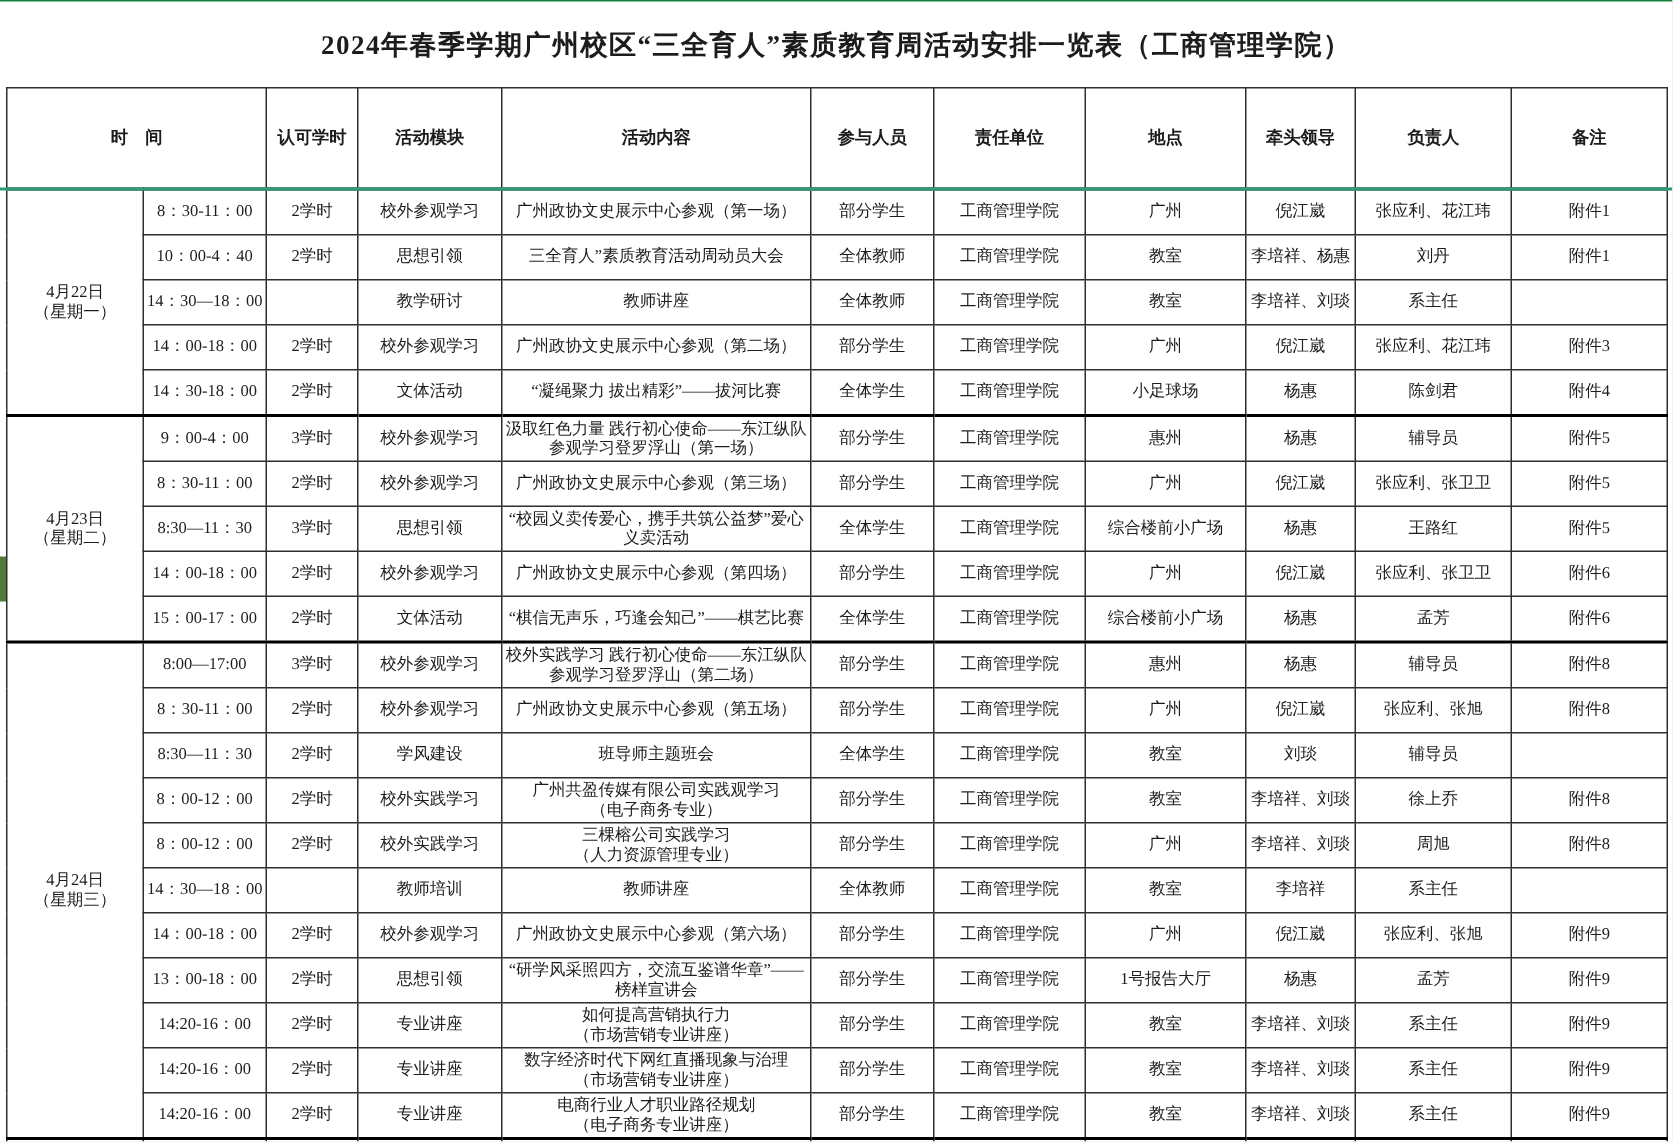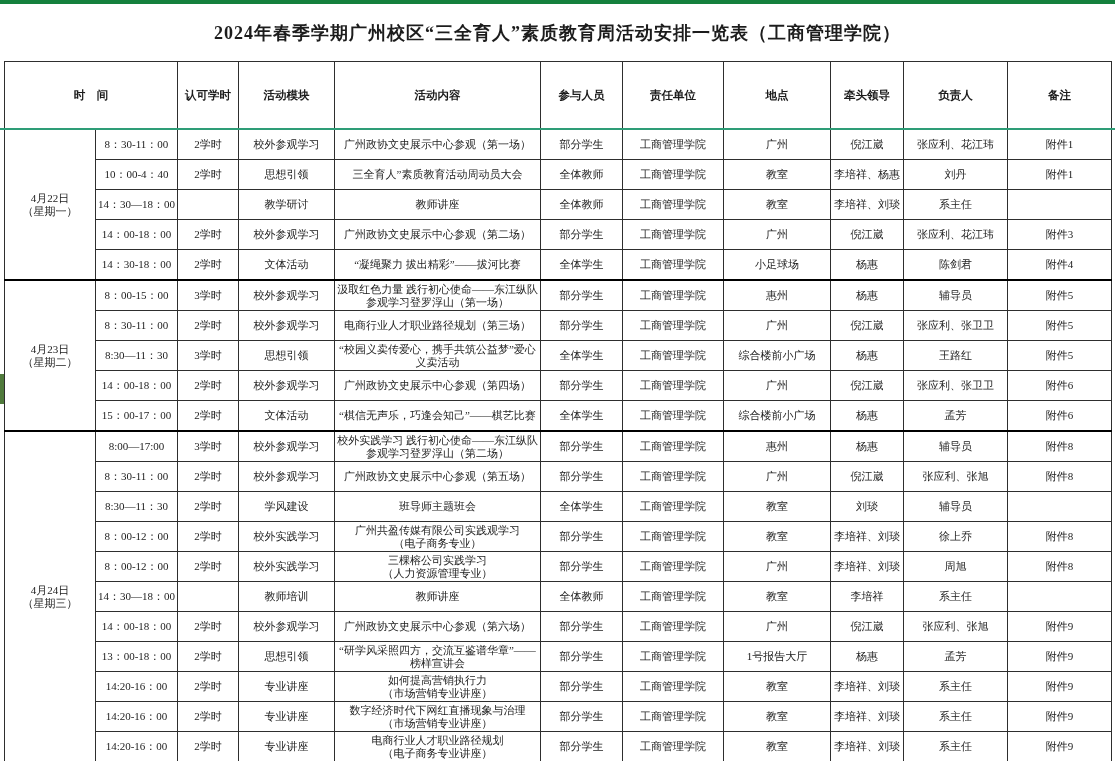--- a/index.html
+++ b/index.html
@@ -1,19 +1,19 @@
 <!DOCTYPE html>
 <html><head>
 <meta charset="utf-8">
 <style>
   html,body{margin:0;padding:0;background:#e8e8e8;}
   .screen{
     position:relative;width:1115px;height:761px;background:#ffffff;
     overflow:hidden;font-family:"Liberation Serif","DejaVu Serif",serif;
-    color:#1c1c1c;border-top:4px solid #15803d;box-sizing:border-box;
+    color:#1c1c1c;border-top:1px solid #15803d;box-sizing:border-box;
   }
   .title{
     position:absolute;left:0;top:0;width:1115px;height:57px;
     display:flex;align-items:center;justify-content:center;
     font-size:18px;font-weight:bold;letter-spacing:1px;
   }
   table.sched{
     position:absolute;left:4px;top:57px;width:1108px;
     border-collapse:collapse;table-layout:fixed;
   }
@@ -123,36 +123,36 @@
           <td>全体学生</td>
           <td>工商管理学院</td>
           <td>小足球场</td>
           <td>杨惠</td>
           <td>陈剑君</td>
           <td>附件4</td>
         </tr>
         <tr class="group-start">
           <td rowspan="5">4月23日
 （星期二）</td>
-          <td>8：00-15：00</td>
+          <td>9：00-4：00</td>
           <td>3学时</td>
           <td>校外参观学习</td>
           <td>汲取红色力量 践行初心使命——东江纵队参观学习登罗浮山（第一场）</td>
           <td>部分学生</td>
           <td>工商管理学院</td>
           <td>惠州</td>
           <td>杨惠</td>
           <td>辅导员</td>
           <td>附件5</td>
         </tr>
         <tr>
           <td>8：30-11：00</td>
           <td>2学时</td>
           <td>校外参观学习</td>
-          <td>电商行业人才职业路径规划（第三场）</td>
+          <td>广州政协文史展示中心参观（第三场）</td>
           <td>部分学生</td>
           <td>工商管理学院</td>
           <td>广州</td>
           <td>倪江崴</td>
           <td>张应利、张卫卫</td>
           <td>附件5</td>
         </tr>
         <tr>
           <td>8:30—11：30</td>
           <td>3学时</td>

